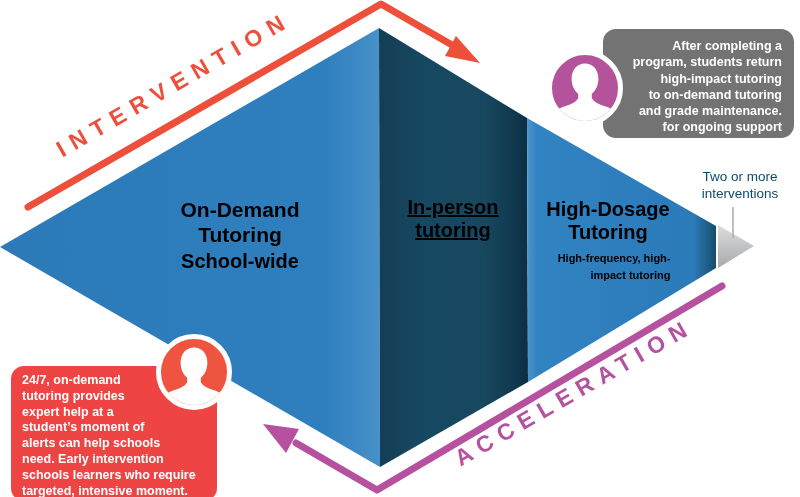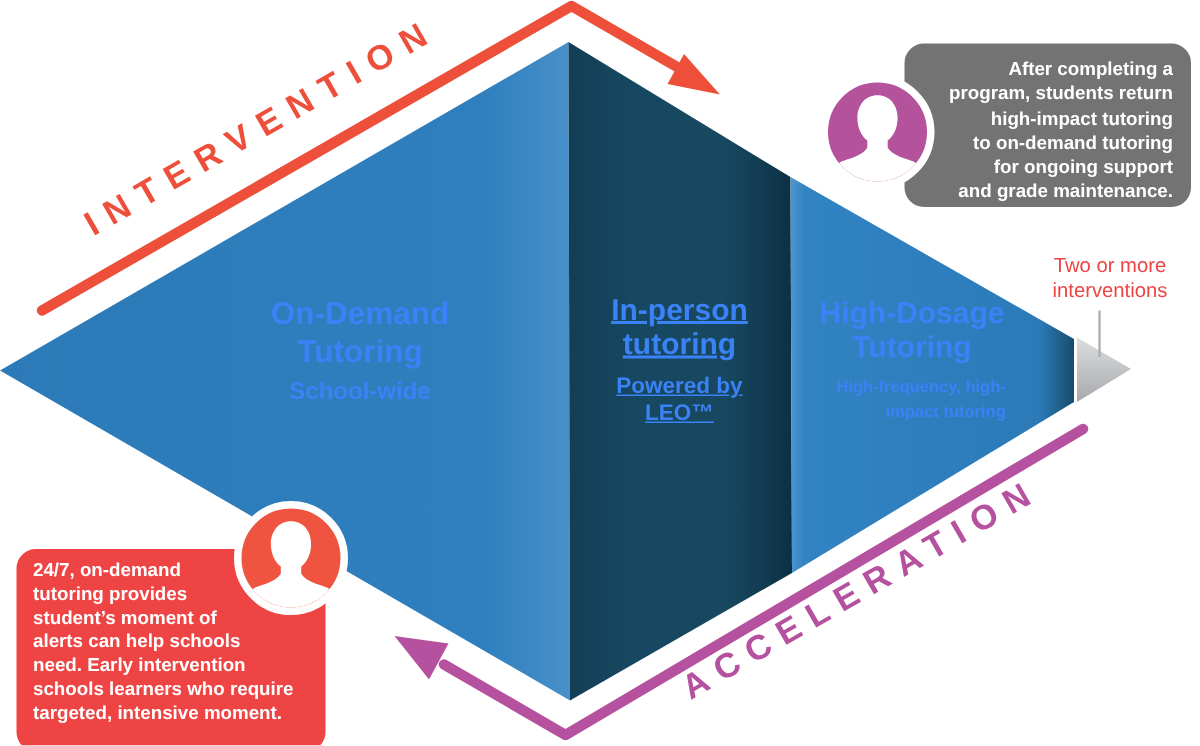--- a/index.html
+++ b/index.html
@@ -7,35 +7,35 @@
          font-family:"Liberation Sans",sans-serif;}
   .layer{position:absolute;left:0;top:0;}
 
   
   .ribbon{position:absolute;width:320px;text-align:center;font-weight:bold;
           font-size:23px;letter-spacing:8px;transform:rotate(-30deg);white-space:nowrap;}
   .ribbon.intervention{left:14px;top:71px;color:#ED4F3A;}
   .ribbon.acceleration{left:414px;top:379px;color:#B5519E;letter-spacing:7.5px;}
 
   
-  .sect{position:absolute;text-align:center;color:#3b82f6;}
+  .sect{position:absolute;text-align:center;color:#000000;}
   .sect .t{font-weight:bold;}
   .sect .s{font-weight:bold;margin:4px auto 0 auto;}
   .sect.ondemand{left:155px;top:197px;width:170px;}
   .sect.ondemand .t{font-size:21px;line-height:25px;}
-  .sect.ondemand .s{font-size:16px;line-height:19px;margin-top:5px;}
+  .sect.ondemand .s{font-size:20px;line-height:19px;margin-top:5px;}
   .sect.inperson{left:388px;top:196px;width:130px;text-decoration:underline;}
   .sect.inperson .t{font-size:20px;line-height:23px;}
   .sect.inperson .s{font-size:15px;line-height:18px;width:95px;margin-top:7px;}
   .sect.highdosage{left:533px;top:198px;width:150px;}
   .sect.highdosage .t{font-size:20px;line-height:23px;}
   .sect.highdosage .s{font-size:11px;line-height:16.5px;width:125px;margin-top:6px;text-align:right;}
 
   .tiplabel{position:absolute;left:692px;top:168px;width:96px;text-align:center;
-            color:#ef4444;font-size:13.5px;line-height:17px;font-weight:normal;}
+            color:#0c4a6e;font-size:13.5px;line-height:17px;font-weight:normal;}
 
   
   .bubble{position:absolute;border:3px solid #fff;border-radius:16px;color:#fff;
           font-weight:bold;font-size:12.5px;box-sizing:border-box;}
   .bubble .ln{white-space:nowrap;}
   .bubble.magenta{left:600px;top:26px;width:197px;height:115px;background:#737373;
                   text-align:right;padding:9px 12px 0 0;}
   .bubble.magenta .ln{line-height:16.3px;}
   .bubble.red{left:8px;top:363px;width:212px;height:141px;background:#ef4444;
               text-align:left;padding:7px 0 0 11px;}
@@ -99,41 +99,41 @@
 
   <div class="ribbon intervention">INTERVENTION</div>
   <div class="ribbon acceleration">ACCELERATION</div>
 
   <div class="sect ondemand">
     <div class="t">On-Demand Tutoring</div>
     <div class="s">School-wide</div>
   </div>
   <div class="sect inperson">
     <div class="t">In-person tutoring</div>
-    <div class="s">Powered by LEO™</div>
   </div>
   <div class="sect highdosage">
     <div class="t">High-Dosage Tutoring</div>
     <div class="s">High-frequency, high-impact tutoring</div>
   </div>
 
   <div class="tiplabel">Two or more interventions</div>
 
   <div class="bubble magenta">
     <div class="ln">After completing a</div>
     <div class="ln">program, students return</div>
     <div class="ln">high-impact tutoring</div>
     <div class="ln">to on-demand tutoring</div>
+    <div class="ln">and grade maintenance.</div>
     <div class="ln">for ongoing support</div>
-    <div class="ln">and grade maintenance.</div>
   </div>
 
   <div class="bubble red">
     <div class="ln">24/7, on-demand</div>
     <div class="ln">tutoring provides</div>
+    <div class="ln">expert help at a</div>
     <div class="ln">student’s moment of</div>
     <div class="ln">alerts can help schools</div>
     <div class="ln">need. Early intervention</div>
     <div class="ln">schools learners who require</div>
     <div class="ln">targeted, intensive moment.</div>
   </div>
 
   <svg class="avatar" style="left:543px;top:46px;" width="84" height="84" viewBox="0 0 84 84">
     <defs>
         <clipPath id="clipM">

